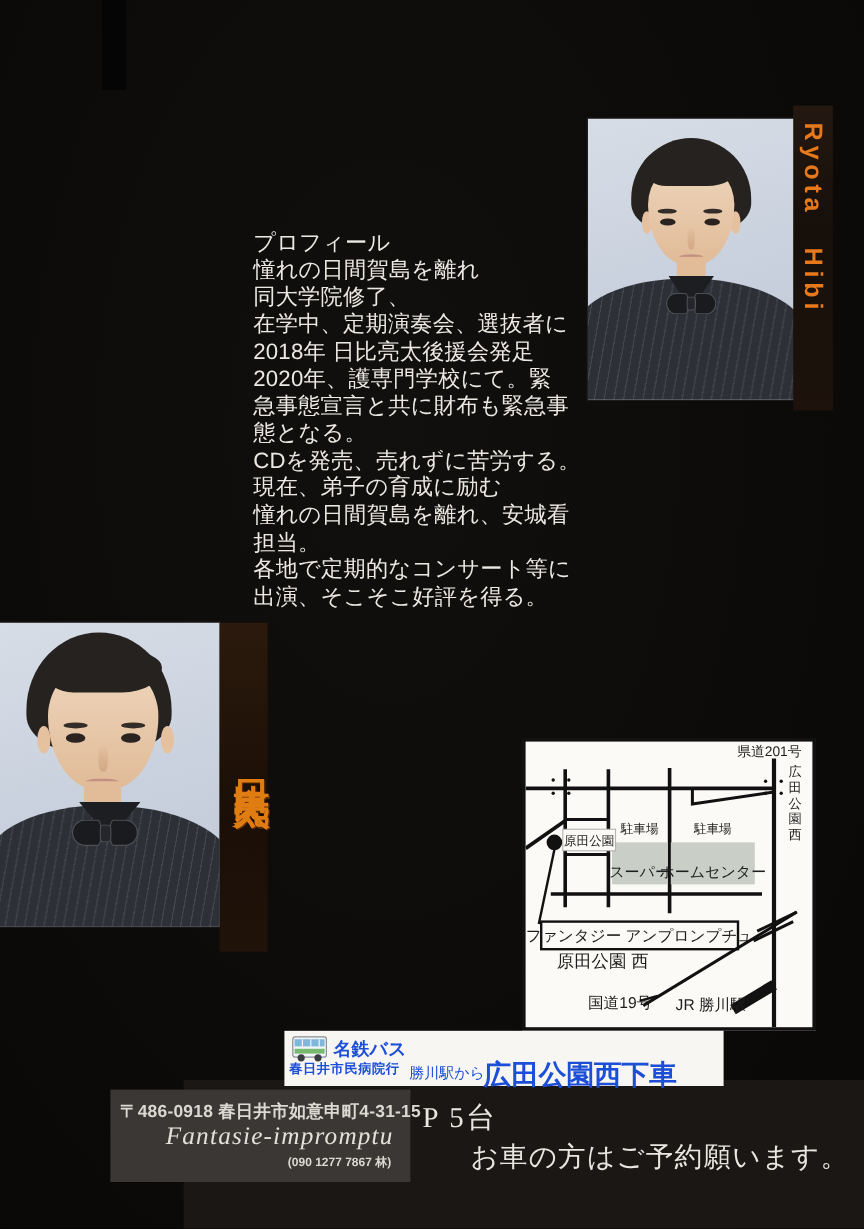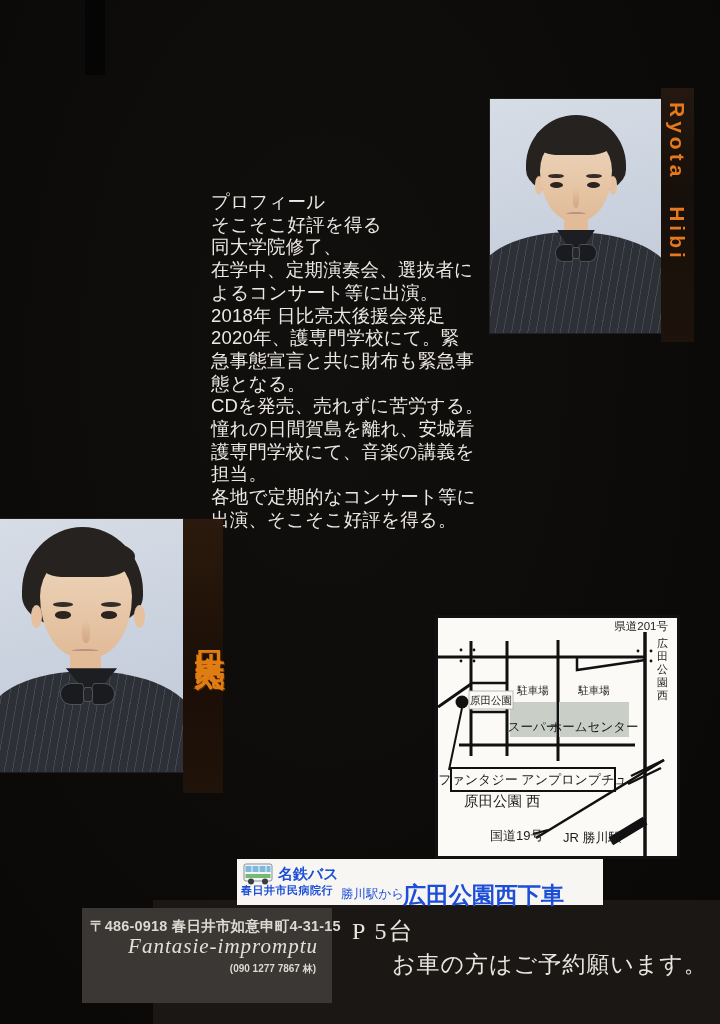--- a/index.html
+++ b/index.html
@@ -71,21 +71,21 @@
 
   
   .bus-strip{left:237px;top:859px;width:322px;height:46px;background:#f7f6f2;color:#1d4ed8;padding-left:44px;}
   .bus-strip .co{position:absolute;left:41px;top:6px;font-size:15px;font-weight:bold;}
   .bus-strip .dest{position:absolute;left:4px;top:24px;font-size:11px;font-weight:bold;letter-spacing:.5px;}
   .bus-strip .from{position:absolute;left:104px;top:27px;font-size:12.5px;}
   .bus-strip .stop{position:absolute;left:166px;top:21px;font-size:23px;font-weight:bold;}
   .bus-icon{position:absolute;left:6px;top:4px;width:30px;height:22px;}
 
   
-  .contact{left:82px;top:908px;width:250px;height:95px;background:#3a3734;color:#dcd8d2;}
+  .contact{left:92px;top:908px;width:250px;height:77px;background:#3a3734;color:#dcd8d2;}
   .contact .addr{position:absolute;left:8px;top:9px;font-size:14.5px;font-weight:bold;letter-spacing:.2px;white-space:nowrap;}
   .contact .brand{position:absolute;right:14px;top:26px;font-family:"Liberation Serif",serif;font-style:italic;font-size:21px;letter-spacing:1px;color:#e4e0da;}
   .contact .phone{position:absolute;right:16px;top:54px;font-size:10px;font-weight:bold;}
 
   
   .parking{left:352px;top:915px;color:#e9e6e1;font-family:"Liberation Serif",serif;font-size:24px;letter-spacing:2px;}
   .car-note{left:392px;top:949px;color:#e9e6e1;font-family:"Liberation Serif",serif;font-size:23px;letter-spacing:1px;}
 
   
   .scan-bar{left:85px;top:0;width:20px;height:75px;background:#060505;}
@@ -119,31 +119,30 @@
         <span class="knot"></span>
     </div>
   </div>
 
   <div class="abs strip-en">
     <span class="name-en">Ryota Hibi</span>
   </div>
 
   <div class="abs profile">
     <div>プロフィール</div>
-    <div>そこそこ好評を得る</div>
+    <div>憧れの日間賀島を離れ</div>
     <div>同大学院修了、</div>
     <div>在学中、定期演奏会、選抜者に</div>
-    <div>よるコンサート等に出演。</div>
     <div>2018年 日比亮太後援会発足</div>
     <div>2020年、護専門学校にて。緊</div>
     <div>急事態宣言と共に財布も緊急事</div>
     <div>態となる。</div>
     <div>CDを発売、売れずに苦労する。</div>
+    <div>現在、弟子の育成に励む</div>
     <div>憧れの日間賀島を離れ、安城看</div>
-    <div>護専門学校にて、音楽の講義を</div>
     <div>担当。</div>
     <div>各地で定期的なコンサート等に</div>
     <div>出演、そこそこ好評を得る。</div>
   </div>
 
   <div class="abs portrait tight photo-bottom">
     <div class="hair"></div>
     <div class="ear-l"></div>
     <div class="ear-r"></div>
     <div class="face"></div>

